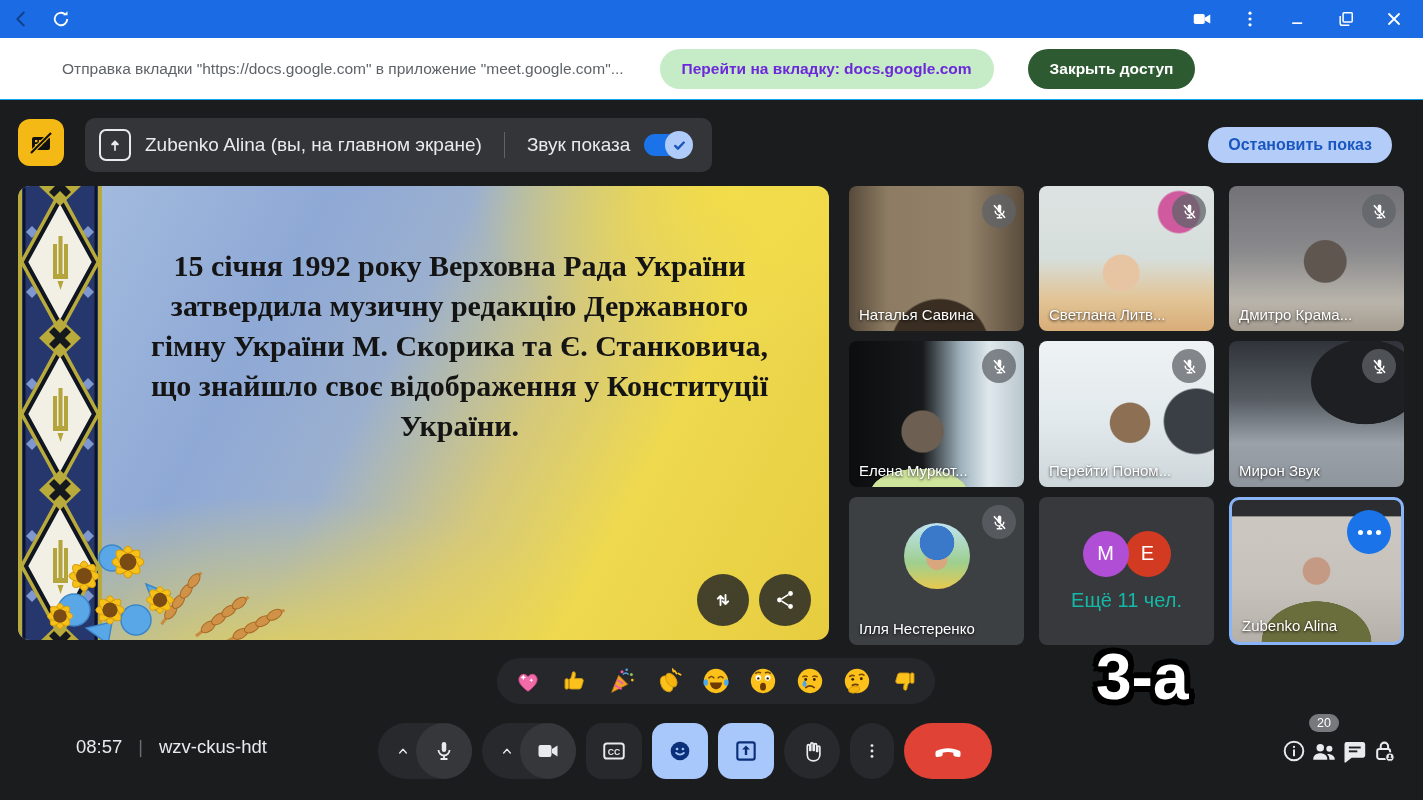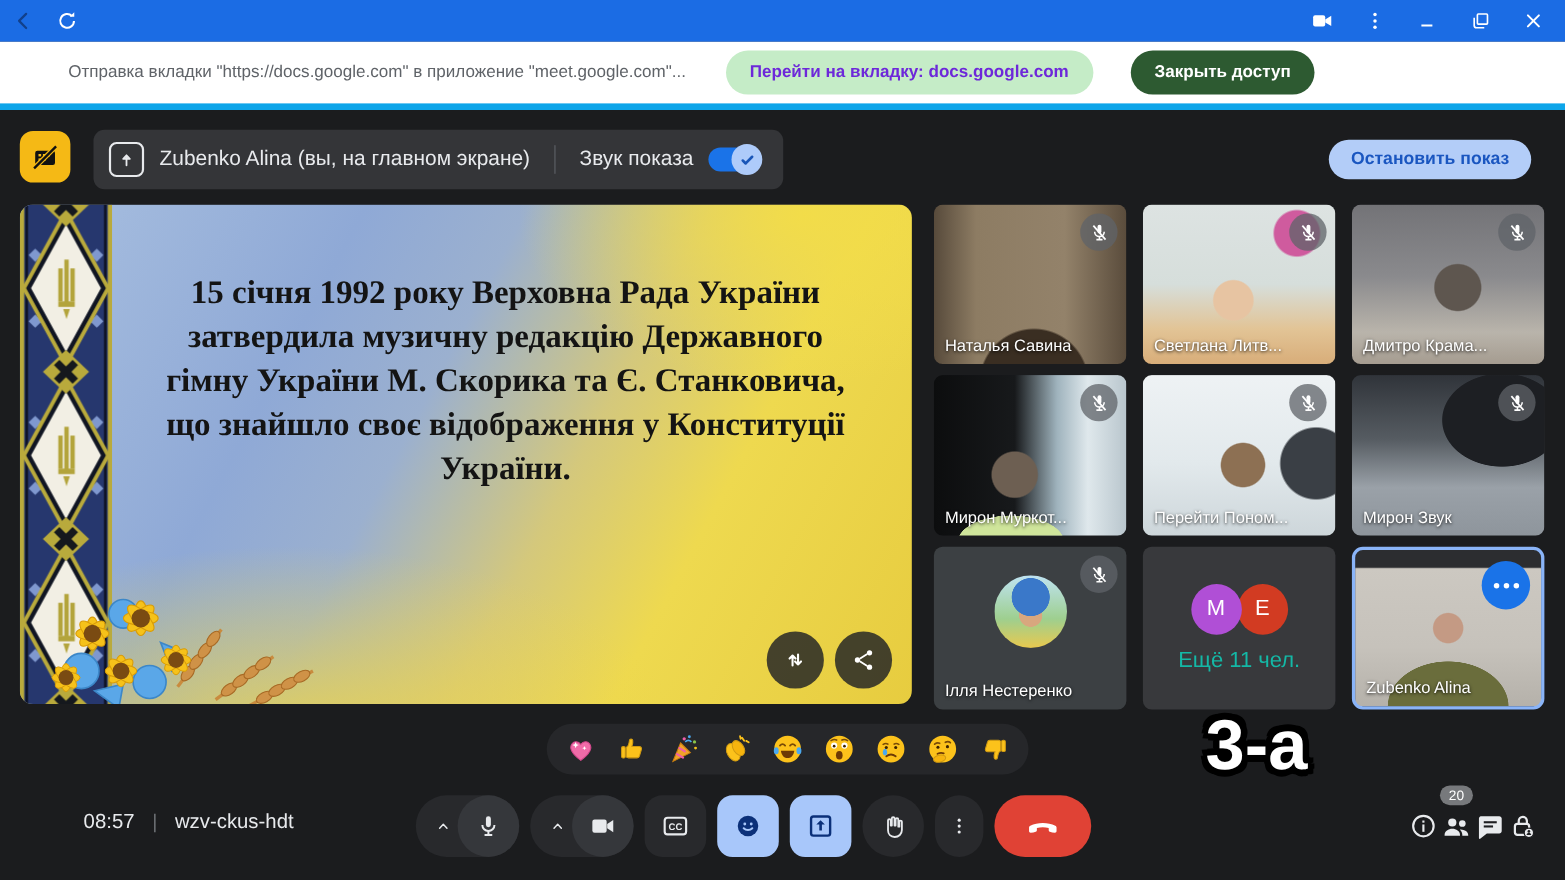--- a/index.html
+++ b/index.html
@@ -8,21 +8,21 @@
   .screen { position:relative; width:1423px; height:800px; background:#1b1c1e; overflow:hidden; }
 
   
   .browser-bar { position:absolute; left:0; top:0; width:100%; height:38px; background:#1b6ce4;
     display:flex; align-items:center; padding:0 10px; }
   .browser-bar .left { display:flex; align-items:center; gap:18px; }
   .browser-bar .right { margin-left:auto; display:flex; align-items:center; gap:26px; padding-right:8px; }
   .bb-ic { width:22px; height:22px; display:flex; align-items:center; justify-content:center; cursor:pointer; }
 
   .notif-bar { position:absolute; left:0; top:38px; width:100%; height:62px; background:#fff;
-    display:flex; align-items:center; border-bottom:6px solid #0ea5e9; }
+    display:flex; align-items:center; border-bottom:1px solid #0ea5e9; }
   .notif-text { margin-left:62px; font-size:15.5px; color:#5f6368; }
   .pill-btn { height:40px; border-radius:20px; display:flex; align-items:center; padding:0 22px;
     font-size:15.5px; font-weight:bold; cursor:pointer; white-space:nowrap; }
   .goto-tab { margin-left:36px; background:#c5ecc7; color:#6d28d9; }
   .close-access { margin-left:34px; background:#2d5a31; color:#fff; }
 
   
   .yellow-badge { position:absolute; left:18px; top:119px; width:46px; height:47px; border-radius:12px;
     background:#f5b915; display:flex; align-items:center; justify-content:center; cursor:pointer; }
   .share-pill { position:absolute; left:85px; top:118px; height:54px; background:#343538; border-radius:10px;
@@ -409,21 +409,21 @@
           </svg>
         </span>
       <span class="name">Дмитро Крама...</span>
     </div>
     <div class="tile v4">
       <span class="mute">
           <svg width="19" height="19">
             <use href="#sym-micoff"></use>
           </svg>
         </span>
-      <span class="name">Мирон Муркот...</span>
+      <span class="name">Елена Муркот...</span>
     </div>
     <div class="tile v5">
       <span class="mute">
           <svg width="19" height="19">
             <use href="#sym-micoff"></use>
           </svg>
         </span>
       <span class="name">Перейти Поном...</span>
     </div>
     <div class="tile v6">

